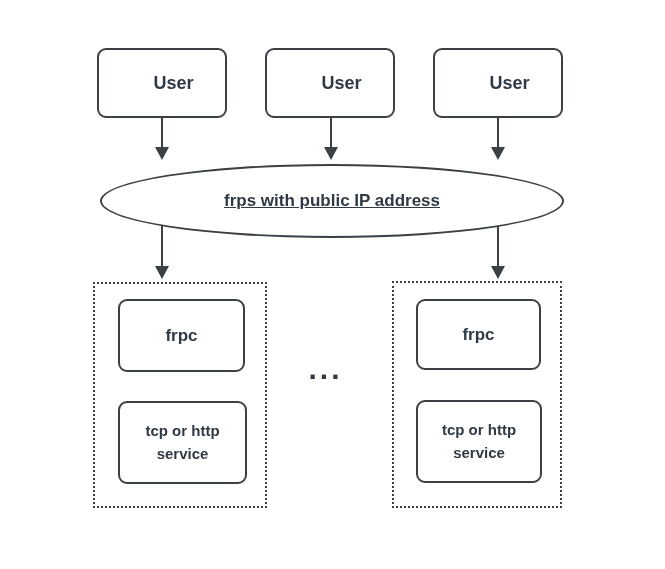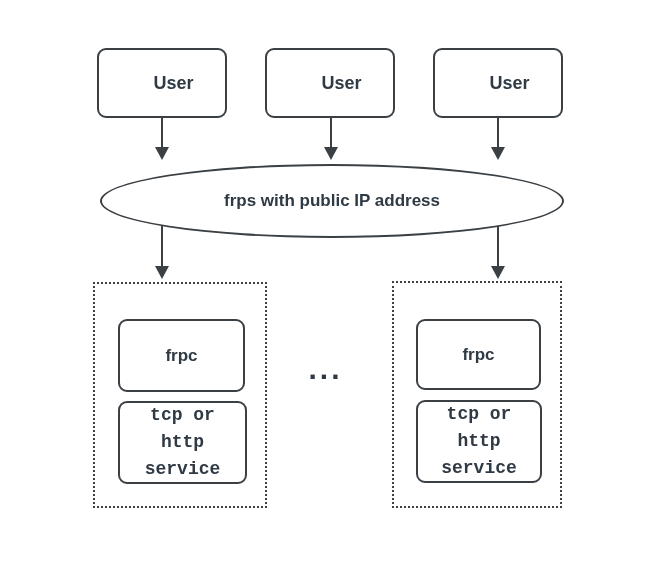--- a/index.html
+++ b/index.html
@@ -45,40 +45,39 @@
     height: 74px;
     border: 2px solid #3b4045;
     border-radius: 50%;
     background: #ffffff;
     display: flex;
     align-items: center;
     justify-content: center;
     font-weight: bold;
     font-size: 17px;
     color: #2f3a45;
+    text-decoration: underline;
   }
   .dotted-group {
     position: absolute;
     box-sizing: border-box;
     border: 2px dotted #3b4045;
     background: #ffffff;
   }
   .frpc-box {
     width: 127px;
     height: 73px;
     font-size: 17px;
-    margin-top: 20px;
   }
   .service-box {
     width: 129px;
     height: 83px;
-    font-size: 18px;
+    font-size: 15px;
     line-height: 1.5;
     padding: 4px 8px;
-    font-family: Liberation Mono, monospace;
   }
   .arrow {
     position: absolute;
     width: 14px;
     display: flex;
     flex-direction: column;
     align-items: center;
   }
   .arrow .shaft {
     width: 2px;

